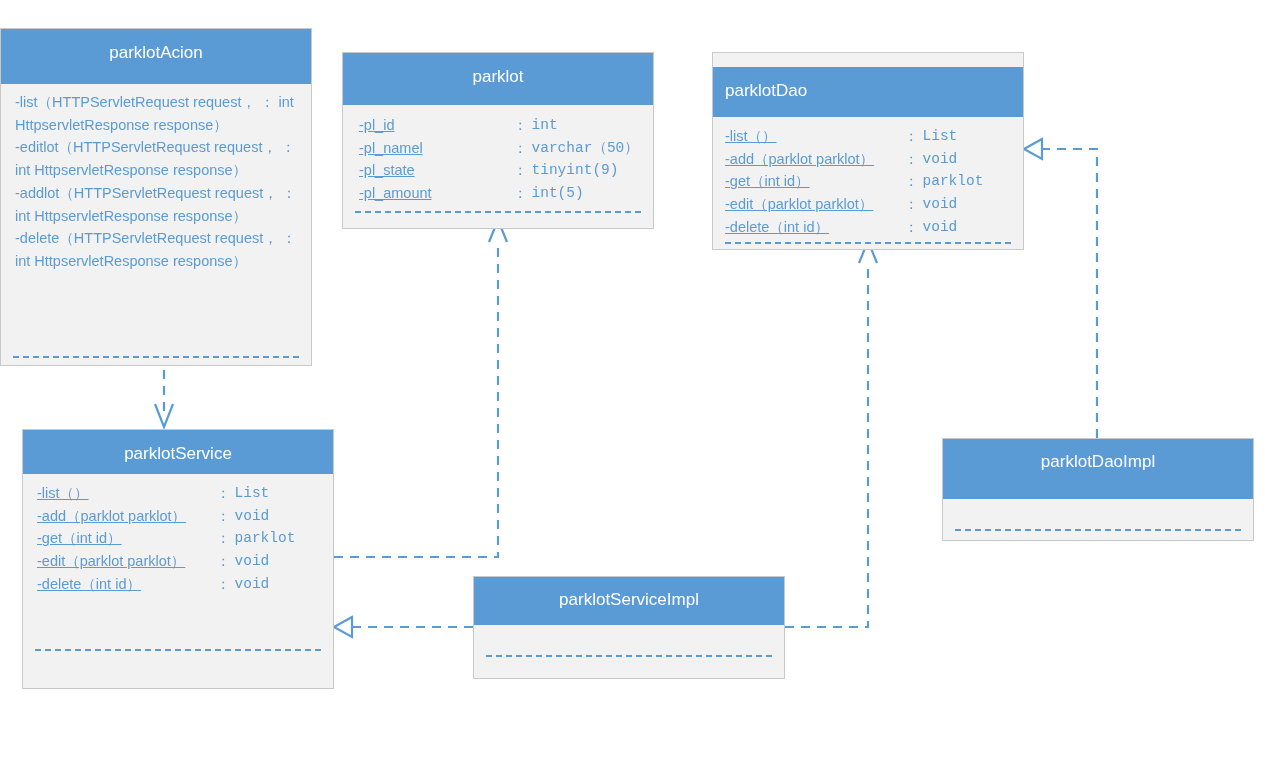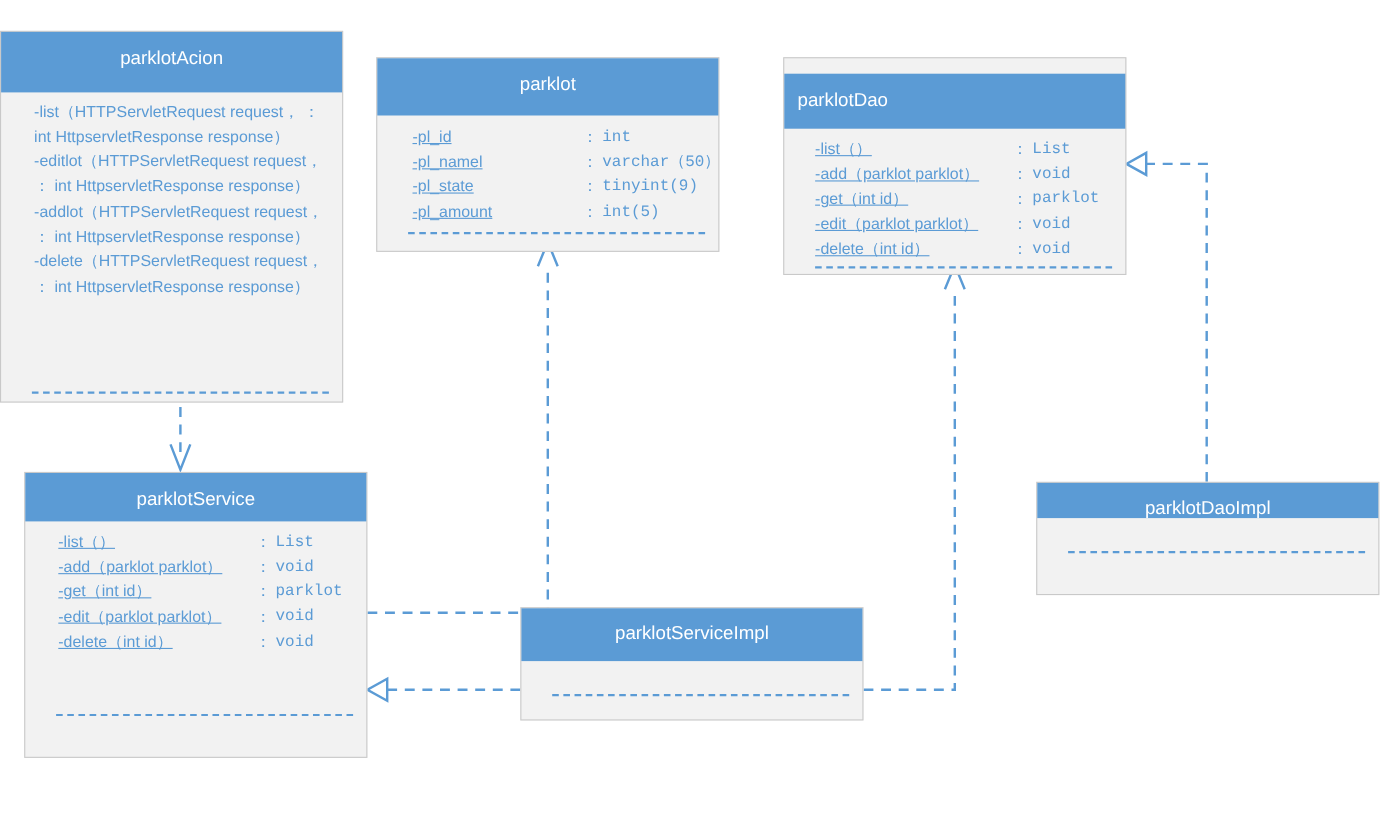--- a/index.html
+++ b/index.html
@@ -58,21 +58,20 @@
   .uml-header.left   { text-align: left; margin-top: 14px; }
 
   .uml-body {
     position: relative;
     flex: 1 1 auto;
     padding: 8px 12px 0 16px;
     box-sizing: border-box;
     color: #5b9bd5;
     font-size: 14.5px;
     line-height: 22.7px;
-    margin-left: 16px;
   }
 
   
   .members {
     display: grid;
     grid-template-columns: max-content max-content max-content;
     column-gap: 7px;
     align-items: start;
   }
   .members .m-sig  { white-space: nowrap; text-decoration: underline; }
@@ -93,30 +92,30 @@
     right: 12px;
     border-top: 2px dashed #5b9bd5;
     height: 0;
   }
 
   
   #box-parklotAcion      { left: 0px;    top: 28px;  width: 312px; height: 338px; }
   #box-parklot           { left: 342px;  top: 52px;  width: 312px; height: 177px; }
   #box-parklotDao        { left: 712px;  top: 52px;  width: 312px; height: 198px; }
   #box-parklotService    { left: 22px;   top: 429px; width: 312px; height: 260px; }
-  #box-parklotServiceImpl{ left: 473px;  top: 552px; width: 312px; height: 103px; justify-content: center; }
+  #box-parklotServiceImpl{ left: 473px;  top: 576px; width: 312px; height: 103px; justify-content: center; }
   #box-parklotDaoImpl    { left: 942px;  top: 438px; width: 312px; height: 103px; }
 
   
   #box-parklotAcion   .uml-header { height: 55px;  padding-top: 13px; }
   #box-parklot        .uml-header { height: 52px;  padding-top: 13px; }
   #box-parklotDao     .uml-header { height: 50px;  padding-top: 13px; }
   #box-parklotService .uml-header { height: 44px;  padding-top: 13px; }
   #box-parklotServiceImpl .uml-header { height: 48px; padding-top: 12px; }
-  #box-parklotDaoImpl     .uml-header { height: 32px; padding-top: 12px; }
+  #box-parklotDaoImpl     .uml-header { height: 60px; padding-top: 12px; }
 
   
   #sep-parklotAcion       { top: 272px; }
   #sep-parklot            { top: 106px; }
   #sep-parklotDao         { top: 125px; }
   #sep-parklotService     { top: 175px; }
   #sep-parklotServiceImpl { top: 30px;  }
   #sep-parklotDaoImpl     { top: 30px;  }
 
   #box-parklotAcion .uml-body { padding-left: 14px; padding-right: 14px; padding-top: 7px; }

